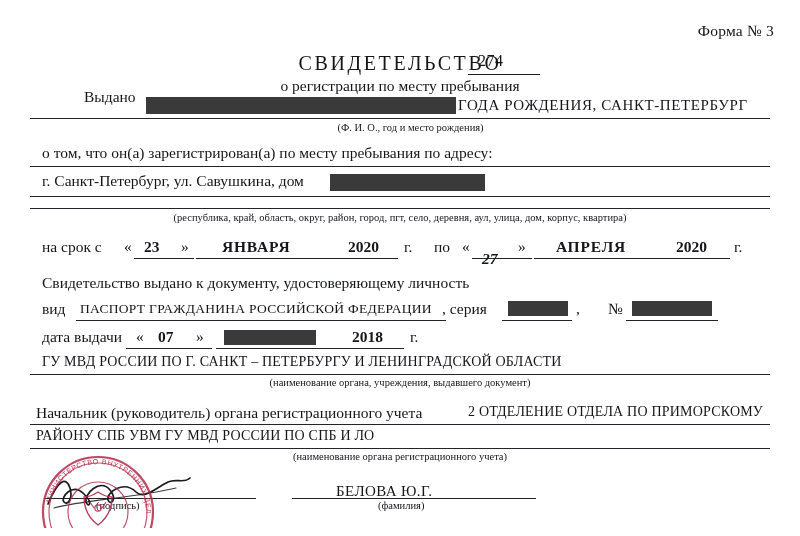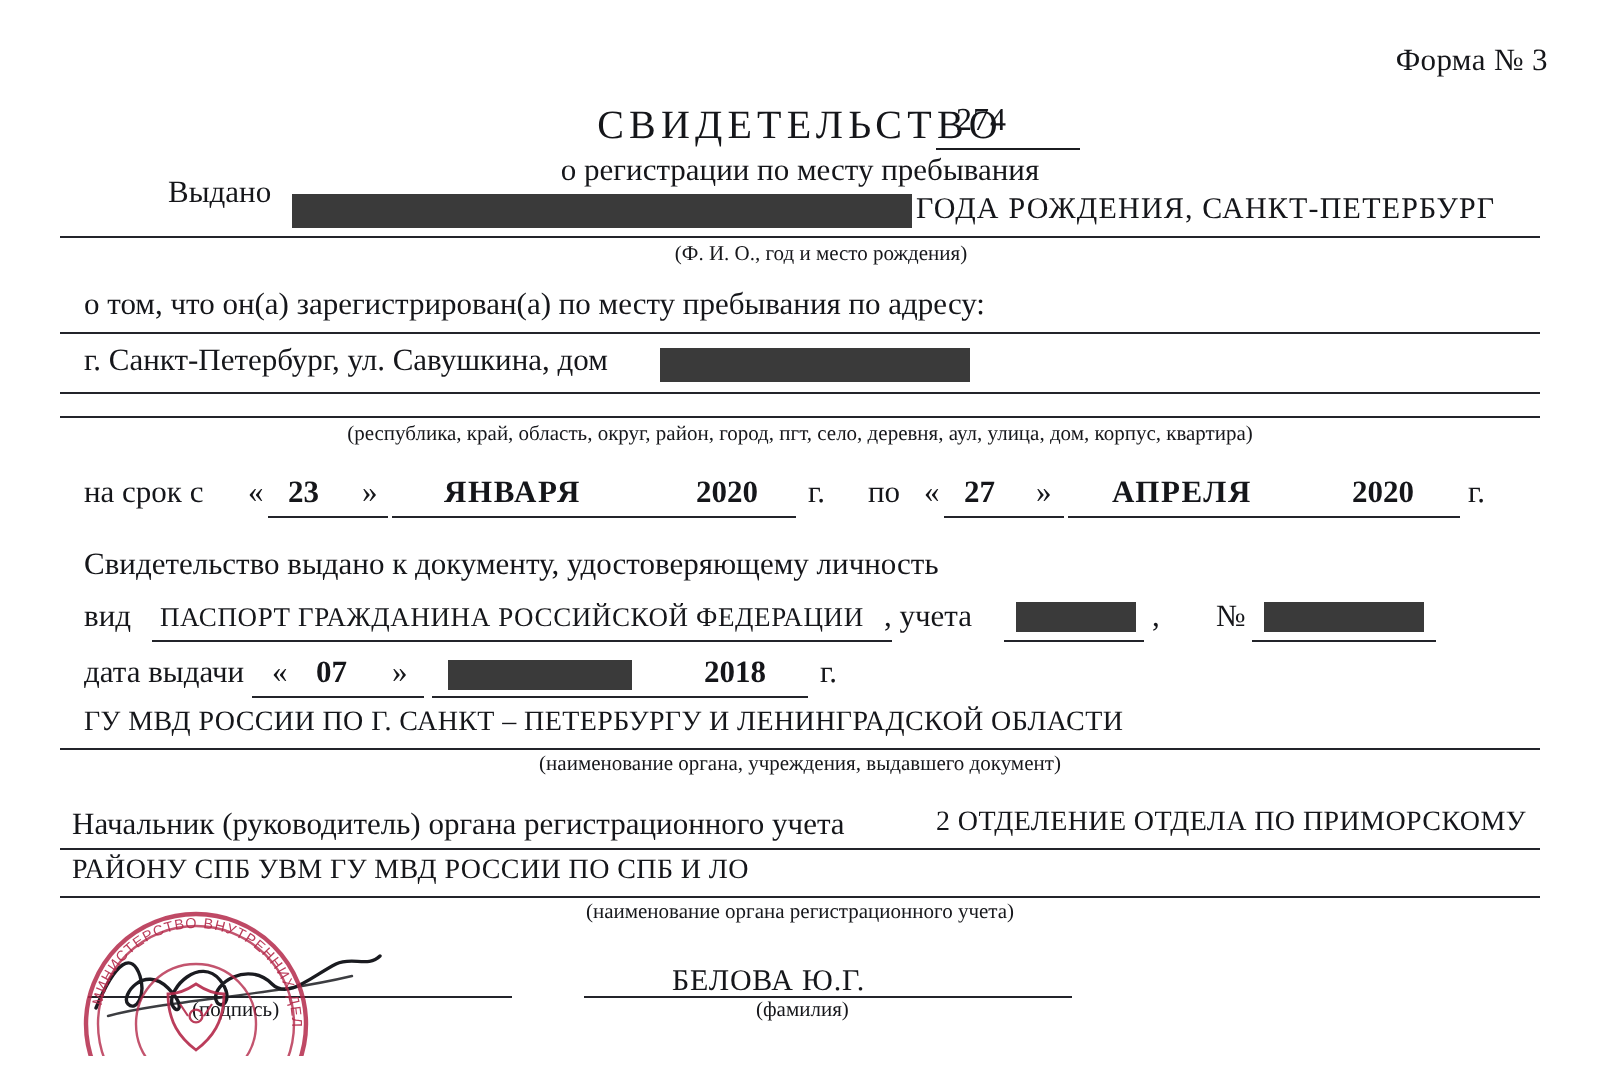--- a/index.html
+++ b/index.html
@@ -145,36 +145,36 @@
 
   <div class="abs lbl" style="left:42px; top:238px;">на срок с</div>
   <div class="abs lbl" style="left:124px; top:238px;">«</div>
   <div class="abs lbl" style="left:144px; top:238px; font-weight:bold;">23</div>
   <div class="abs lbl" style="left:181px; top:238px;">»</div>
   <div class="abs lbl" style="left:222px; top:238px; font-weight:bold; letter-spacing:.8px;">ЯНВАРЯ</div>
   <div class="abs lbl" style="left:348px; top:238px; font-weight:bold;">2020</div>
   <div class="abs lbl" style="left:404px; top:238px;">г.</div>
   <div class="abs lbl" style="left:434px; top:238px;">по</div>
   <div class="abs lbl" style="left:462px; top:238px;">«</div>
-  <div class="abs lbl" style="left:482px; top:238px; font-weight:bold;">27</div>
+  <div class="abs lbl" style="left:482px; top:250px; font-weight:bold;font-style:italic;">27</div>
   <div class="abs lbl" style="left:518px; top:238px;">»</div>
   <div class="abs lbl" style="left:556px; top:238px; font-weight:bold; letter-spacing:.8px;">АПРЕЛЯ</div>
   <div class="abs lbl" style="left:676px; top:238px; font-weight:bold;">2020</div>
   <div class="abs lbl" style="left:734px; top:238px;">г.</div>
 
   <div class="abs rule" style="left:134px; top:258px; width:60px;"></div>
   <div class="abs rule" style="left:196px; top:258px; width:202px;"></div>
   <div class="abs rule" style="left:472px; top:258px; width:60px;"></div>
   <div class="abs rule" style="left:534px; top:258px; width:196px;"></div>
 
   <div class="abs lbl" style="left:42px; top:274px;">Свидетельство выдано к документу, удостоверяющему личность</div>
 
   <div class="abs lbl" style="left:42px; top:300px;">вид</div>
   <div class="abs" style="left:80px; top:301px; font-size:13.5px; letter-spacing:.3px;">ПАСПОРТ ГРАЖДАНИНА РОССИЙСКОЙ ФЕДЕРАЦИИ</div>
-  <div class="abs lbl" style="left:442px; top:300px;">, учета</div>
+  <div class="abs lbl" style="left:442px; top:300px;">, серия</div>
   <div class="abs redact" style="left:508px; top:301px; width:60px;"></div>
   <div class="abs lbl" style="left:576px; top:300px;">,</div>
   <div class="abs lbl" style="left:608px; top:300px;">№</div>
   <div class="abs redact" style="left:632px; top:301px; width:80px;"></div>
   <div class="abs rule" style="left:76px; top:320px; width:370px;"></div>
   <div class="abs rule" style="left:502px; top:320px; width:70px;"></div>
   <div class="abs rule" style="left:626px; top:320px; width:92px;"></div>
 
   <div class="abs lbl" style="left:42px; top:328px;">дата выдачи</div>
   <div class="abs lbl" style="left:136px; top:328px;">«</div>

